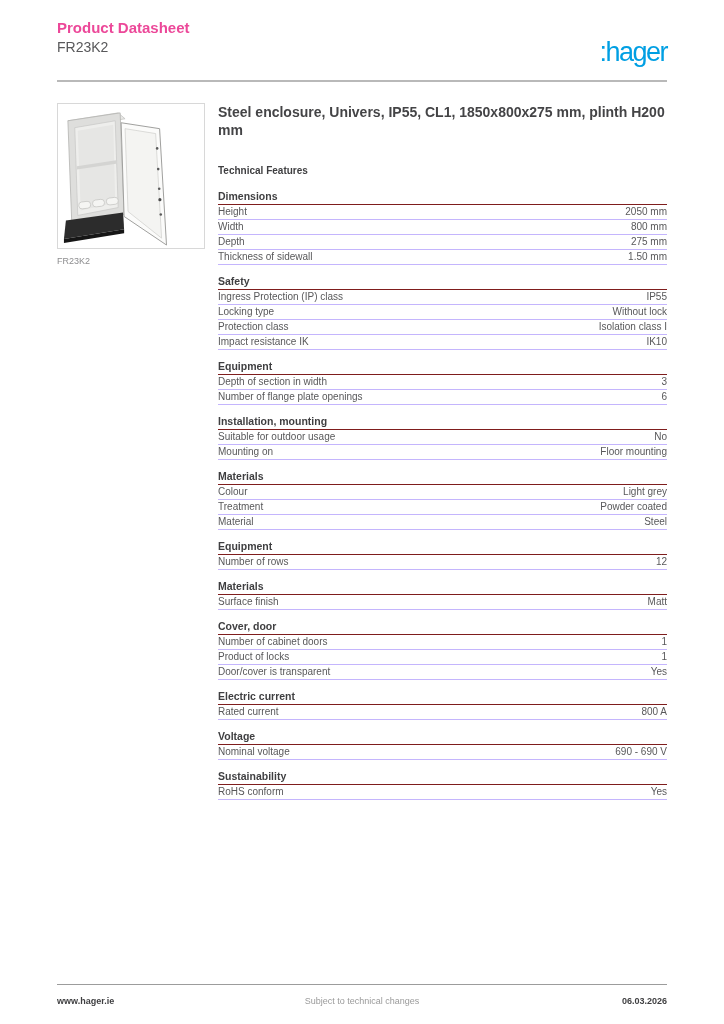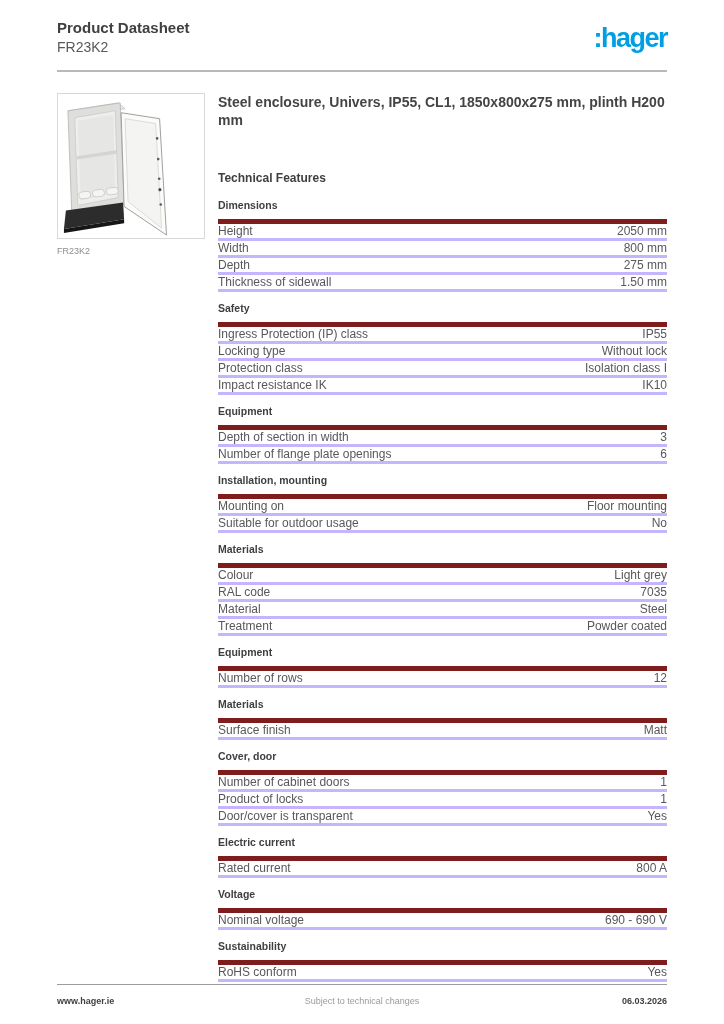--- a/index.html
+++ b/index.html
@@ -12,53 +12,53 @@
     overflow: hidden;
   }
   .page {
     position: absolute; inset: 0;
     padding: 19px 57px 0 57px;
   }
   
   .header {
     display: flex; justify-content: space-between; align-items: flex-start;
   }
-  .doc-title { font-size: 15px; font-weight: bold; color: #404040; line-height: 1.25; }
+  .doc-title { font-size: 15px; font-weight: bold; color: #ec4899; line-height: 1.25; }
   .doc-subtitle { font-size: 14px; color: #58585a; line-height: 1.3; }
-  .logo { font-size: 27px; font-weight: bold; letter-spacing: -1.5px; line-height: 1; margin-top: 6px; }
+  .logo { font-size: 27px; font-weight: normal; letter-spacing: -1.5px; line-height: 1; margin-top: 20px; }
   .header-divider { height: 2px; background: #b9b9b9; margin-top: 14px; }
 
   
   .main { display: flex; margin-top: 21px; }
   .left-col { width: 148px; flex: 0 0 148px; }
   .image-box {
     width: 148px; height: 146px;
     border: 1px solid #d8d8d8;
     background: #ffffff;
     overflow: hidden;
   }
   .image-caption { margin-top: 7px; font-size: 9px; color: #8d8d8f; }
 
   .right-col { flex: 1; margin-left: 13px; }
   .description { font-size: 14px; font-weight: bold; color: #444446; line-height: 1.3; }
-  .tech-title { margin-top: 42px; font-size: 12px; font-weight: bold; color: #3f3f41; }
+  .tech-title { margin-top: 26px; font-size: 10px; font-weight: bold; color: #3f3f41; }
   .sections { margin-top: 14px; }
 
   .section { margin-bottom: 10px; }
   .section-title {
     font-size: 10.5px; font-weight: bold; color: #3f3f41;
-    padding-bottom: 8px;
-    border-bottom: 5px solid #7f1d1d;
+    padding-bottom: 2px;
+    border-bottom: 1px solid #7f1d1d;
   }
   .spec-row {
     display: flex; justify-content: space-between; align-items: baseline;
-    font-size: 12px; color: #58585a;
+    font-size: 10px; color: #58585a;
     padding: 2px 0 2px 0;
     line-height: 10px;
-    border-bottom: 3px solid #c4b5fd;
+    border-bottom: 1px solid #c4b5fd;
   }
   .spec-label { text-align: left; }
   .spec-value { text-align: left; white-space: nowrap; }
 
   
   .footer { position: absolute; left: 57px; right: 57px; bottom: 18px; margin-top: 8px; }
   .footer-line { height: 1px; background: #9c9c9c; margin-bottom: 11px; }
   .footer-row { position: relative; display: flex; justify-content: space-between; font-size: 9px; }
   .footer-web { font-weight: bold; color: #3f3f41; }
   .footer-note { position: absolute; left: 50%; transform: translateX(-50%); color: #9a9a9a; }
@@ -182,52 +182,48 @@
     <span class="spec-label">Number of flange plate openings</span>
     <span class="spec-value">6</span>
   </div>
 </div>
   </div>
 
   <div class="section">
     <div class="section-title">Installation, mounting</div>
     <div>
   <div class="spec-row">
+    <span class="spec-label">Suitable for outdoor usage</span>
+    <span class="spec-value">No</span>
+  </div>
+
+  <div class="spec-row">
     <span class="spec-label">Mounting on</span>
     <span class="spec-value">Floor mounting</span>
   </div>
-
-  <div class="spec-row">
-    <span class="spec-label">Suitable for outdoor usage</span>
-    <span class="spec-value">No</span>
-  </div>
 </div>
   </div>
 
   <div class="section">
     <div class="section-title">Materials</div>
     <div>
   <div class="spec-row">
     <span class="spec-label">Colour</span>
     <span class="spec-value">Light grey</span>
   </div>
 
-  <div class="spec-row">
-    <span class="spec-label">RAL code</span>
-    <span class="spec-value">7035</span>
+
+  <div class="spec-row">
+    <span class="spec-label">Treatment</span>
+    <span class="spec-value">Powder coated</span>
   </div>
 
   <div class="spec-row">
     <span class="spec-label">Material</span>
     <span class="spec-value">Steel</span>
-  </div>
-
-  <div class="spec-row">
-    <span class="spec-label">Treatment</span>
-    <span class="spec-value">Powder coated</span>
   </div>
 </div>
   </div>
 
   <div class="section">
     <div class="section-title">Equipment</div>
     <div>
   <div class="spec-row">
     <span class="spec-label">Number of rows</span>
     <span class="spec-value">12</span>

